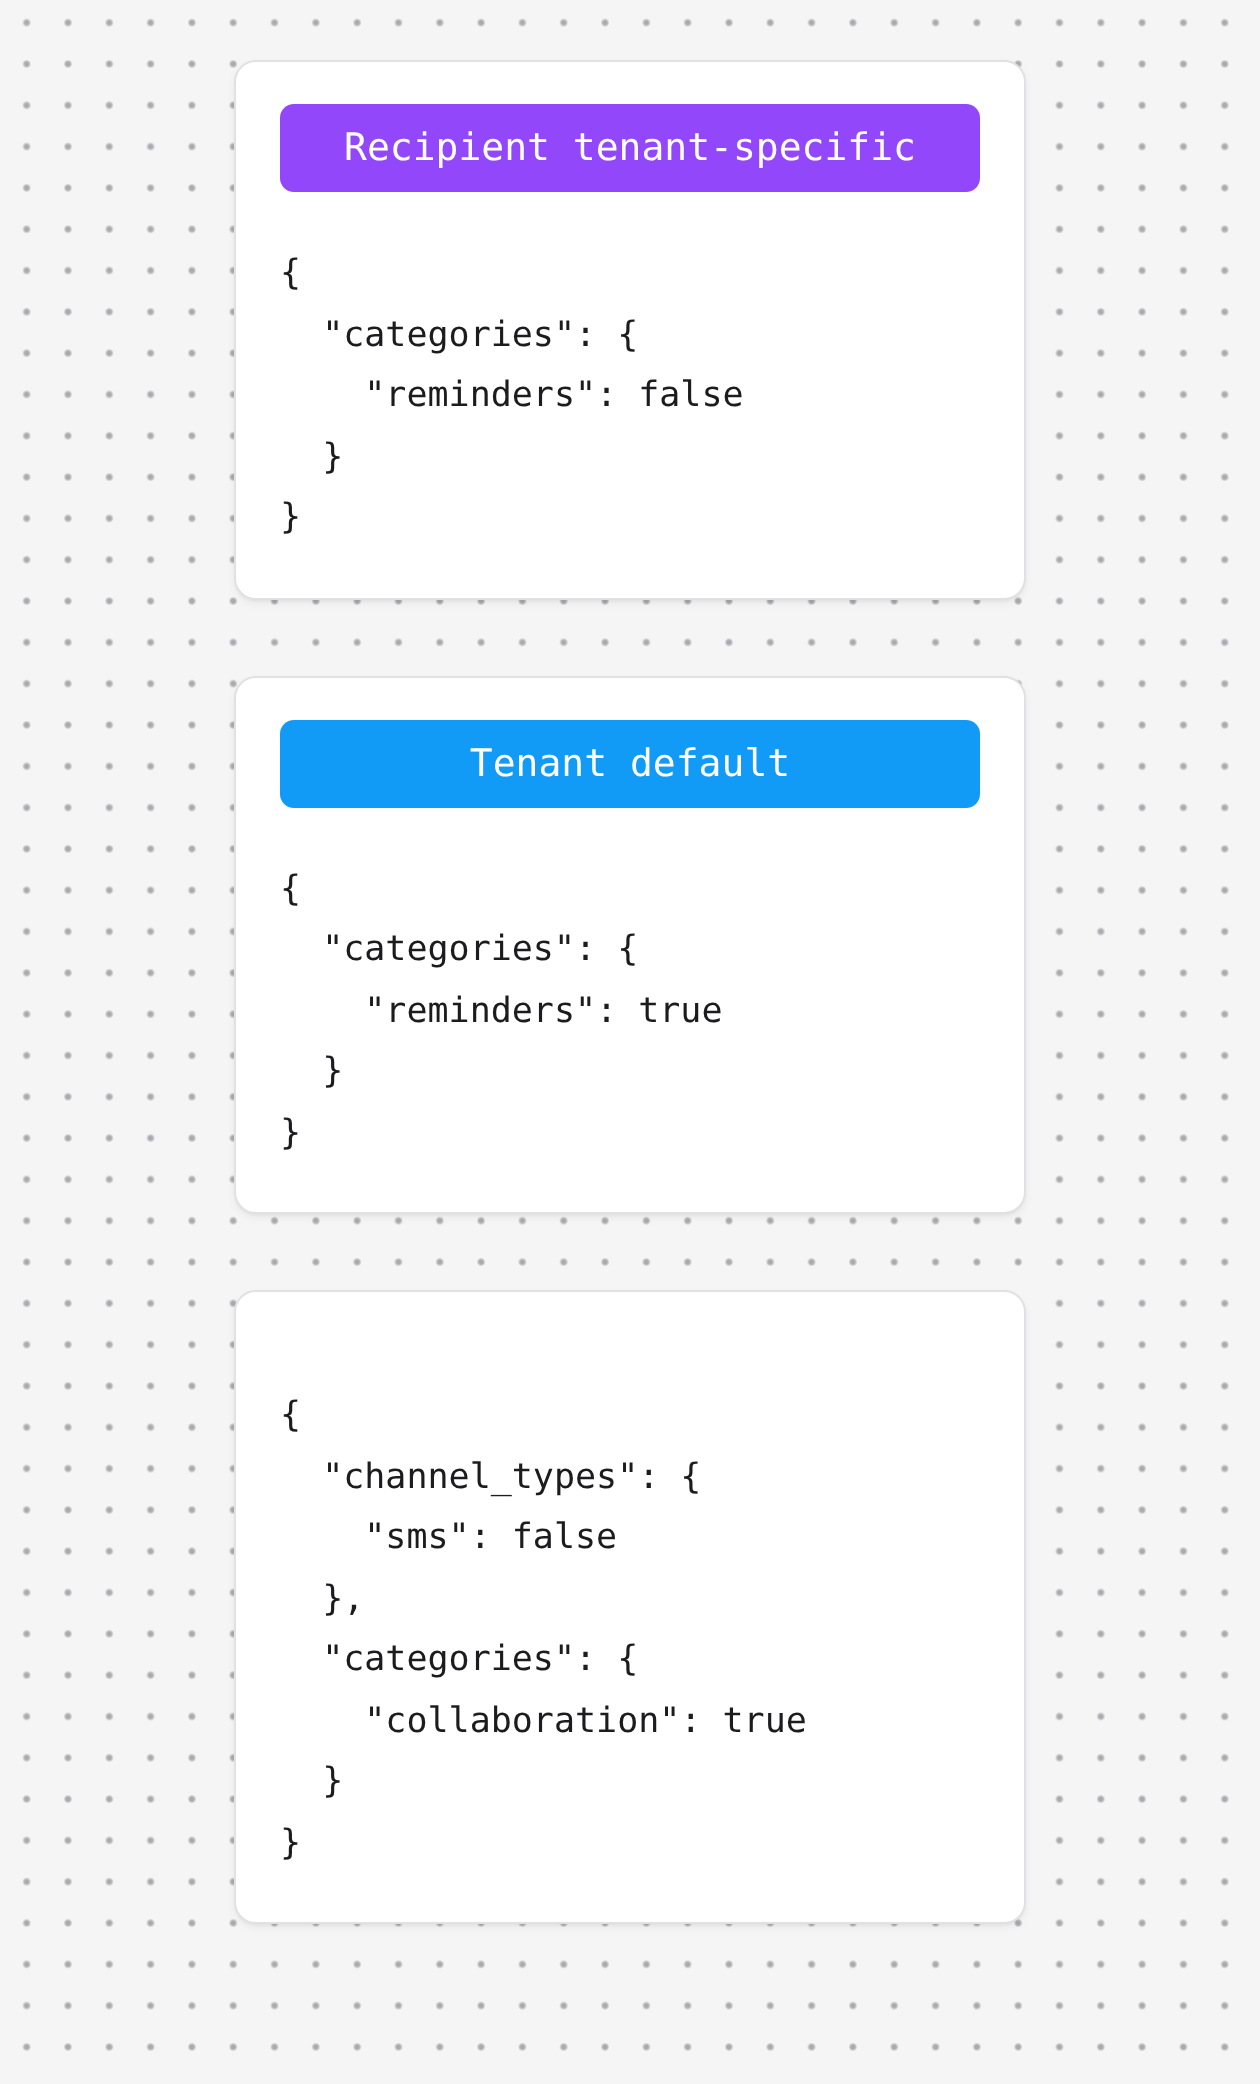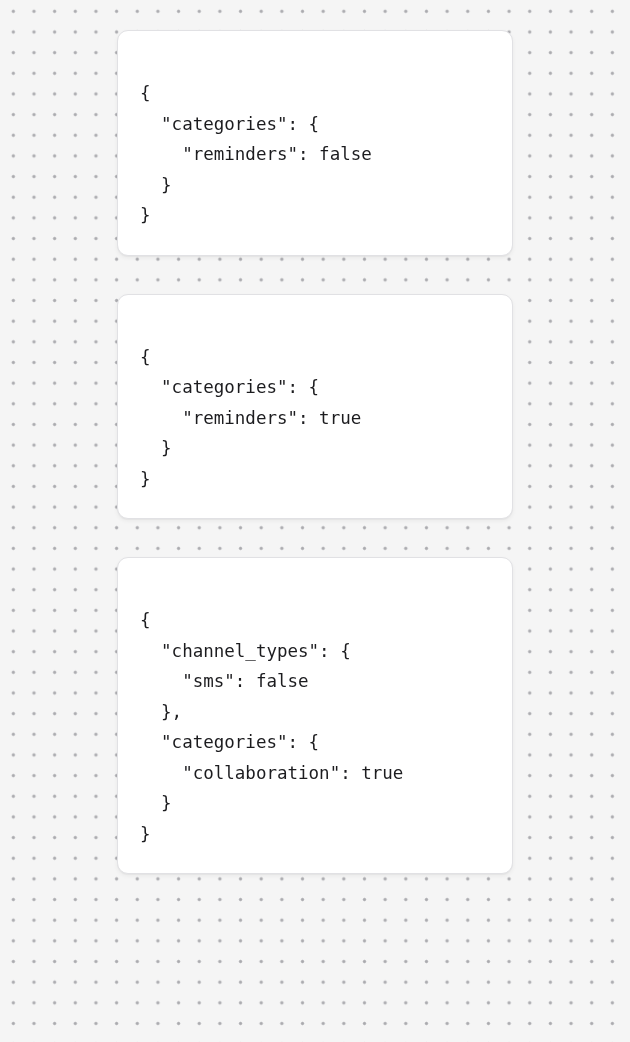--- a/index.html
+++ b/index.html
@@ -53,28 +53,30 @@
     color: #1c1c1f;
     white-space: pre;
   }
 </style>
 </head>
 <body>
 
 <div class="stack">
 
   <section class="card">
+    <div class="badge" style="background-color: rgb(146, 71, 251);">Recipient tenant-specific</div>
     <pre class="code">{
   "categories": {
     "reminders": false
   }
 }</pre>
   </section>
 
   <section class="card">
+    <div class="badge" style="background-color: rgb(18, 155, 246);">Tenant default</div>
     <pre class="code">{
   "categories": {
     "reminders": true
   }
 }</pre>
   </section>
 
   <section class="card">
     <pre class="code">{
   "channel_types": {

